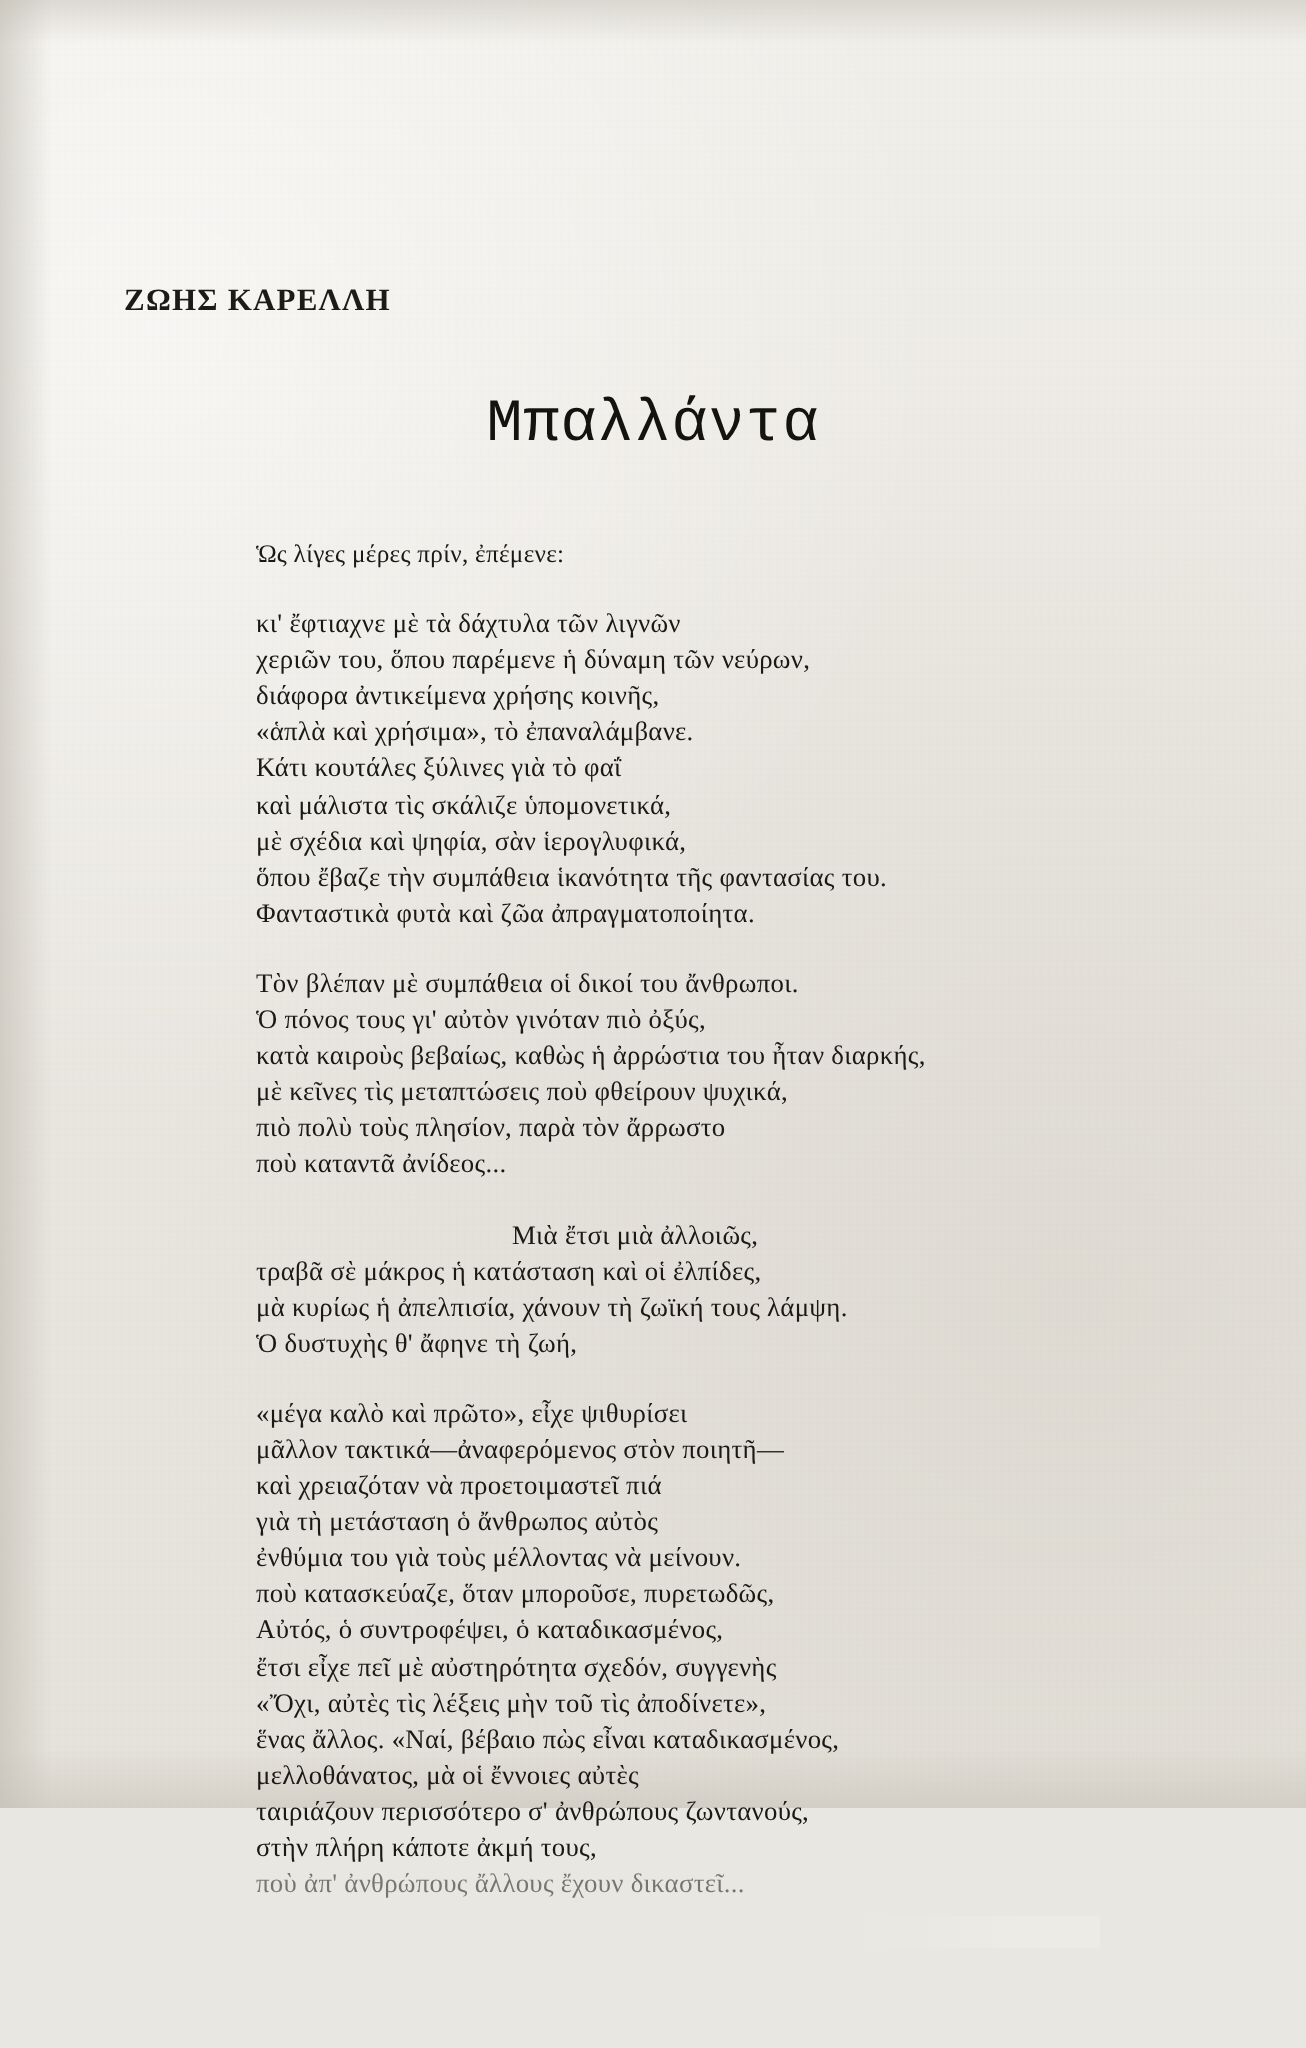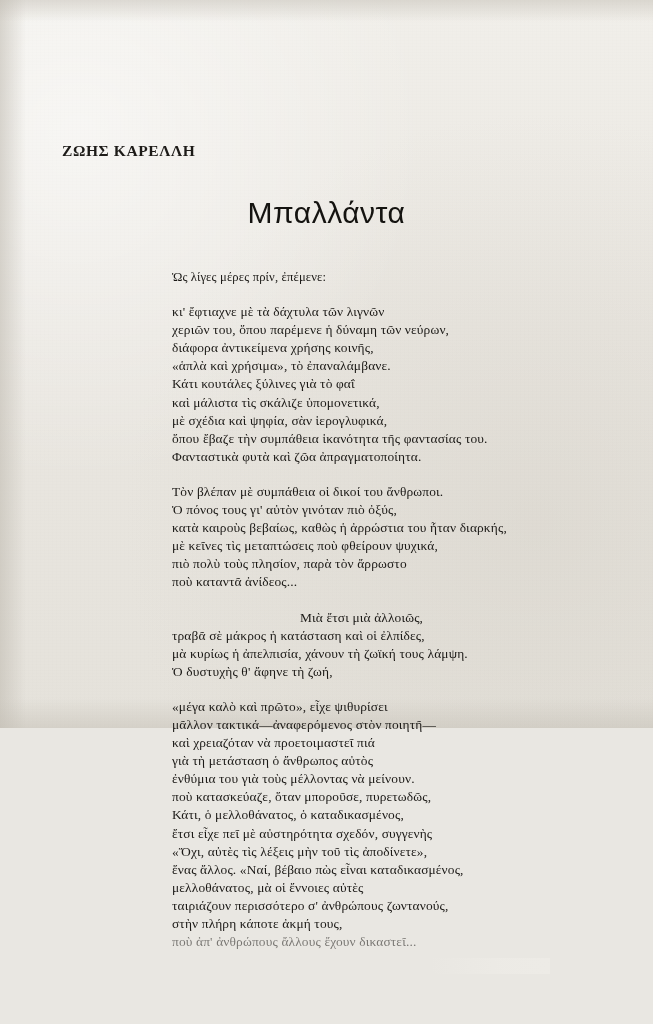--- a/index.html
+++ b/index.html
@@ -9,21 +9,21 @@
   body {
     width: 653px;
     height: 1024px;
     background: #e9e7e2;
     font-family: "Liberation Serif", serif;
     overflow: hidden;
   }
   .page {
     position: relative;
     width: 653px;
-    height: 728px;
+    height: 904px;
     background: #edebe6;
     background-image:
       radial-gradient(circle at 12% 18%, rgba(255,255,255,0.55) 0%, rgba(255,255,255,0) 42%),
       radial-gradient(circle at 82% 72%, rgba(205,200,190,0.35) 0%, rgba(205,200,190,0) 55%),
       linear-gradient(180deg, #f1efea 0%, #eae7e1 45%, #e5e2db 100%);
     box-sizing: border-box;
   }
   .grain {
     position: absolute;
     inset: 0;
@@ -41,35 +41,34 @@
     font-weight: bold;
     font-size: 15.5px;
     letter-spacing: .6px;
     color: #1d1b18;
   }
   .title {
     position: absolute;
     left: 0; right: 0;
     top: 196px;
     text-align: center;
-    font-family: Liberation Sans, sans-serif;
+    font-family: Liberation Mono, monospace;
     font-size: 30px;
     letter-spacing: .5px;
     color: #141310;
   }
   .poem {
     position: absolute;
     left: 128px;
     top: 268px;
     width: 470px;
     color: #1b1916;
     font-family: "Liberation Serif", serif;
     font-size: 13.4px;
     line-height: 18.1px;
-    margin-left: 44px;
   }
   .stanza {
     margin: 0 0 17px 0;
   }
   .stanza.tight { margin-bottom: 0; font-family: Liberation Serif, serif; }
   .line {
     white-space: pre-wrap;
     letter-spacing: .15px;
   }
   .line.indent-center { padding-left: 128px; }
@@ -153,21 +152,21 @@
       <div class="line">Ὁ δυστυχὴς θ' ἄφηνε τὴ ζωή,</div>
     </div>
 
     <div class="stanza tight">
       <div class="line">«μέγα καλὸ καὶ πρῶτο», εἶχε ψιθυρίσει</div>
       <div class="line">μᾶλλον τακτικά—ἀναφερόμενος στὸν ποιητῆ—</div>
       <div class="line">καὶ χρειαζόταν νὰ προετοιμαστεῖ πιά</div>
       <div class="line">γιὰ τὴ μετάσταση ὁ ἄνθρωπος αὐτὸς</div>
       <div class="line">ἐνθύμια του γιὰ τοὺς μέλλοντας νὰ μείνουν.</div>
       <div class="line">ποὺ κατασκεύαζε, ὅταν μποροῦσε, πυρετωδῶς,</div>
-      <div class="line">Κάτι, ὁ μελλοθάνατος, ὁ καταδικασμένος,</div>
+      <div class="line">Αὐτός, ὁ συντροφέψει, ὁ καταδικασμένος,</div>
       <div class="line">ἔτσι εἶχε πεῖ μὲ αὐστηρότητα σχεδόν, συγγενὴς</div>
       <div class="line">«Ὄχι, αὐτὲς τὶς λέξεις μὴν τοῦ τὶς ἀποδίνετε»,</div>
       <div class="line">ἕνας ἄλλος. «Ναί, βέβαιο πὼς εἶναι καταδικασμένος,</div>
       <div class="line">μελλοθάνατος, μὰ οἱ ἔννοιες αὐτὲς</div>
       <div class="line">ταιριάζουν περισσότερο σ' ἀνθρώπους ζωντανούς,</div>
       <div class="line">στὴν πλήρη κάποτε ἀκμή τους,</div>
       <div class="line faded">ποὺ ἀπ' ἀνθρώπους ἄλλους ἔχουν δικαστεῖ...</div>
     </div>
 
   </div>

